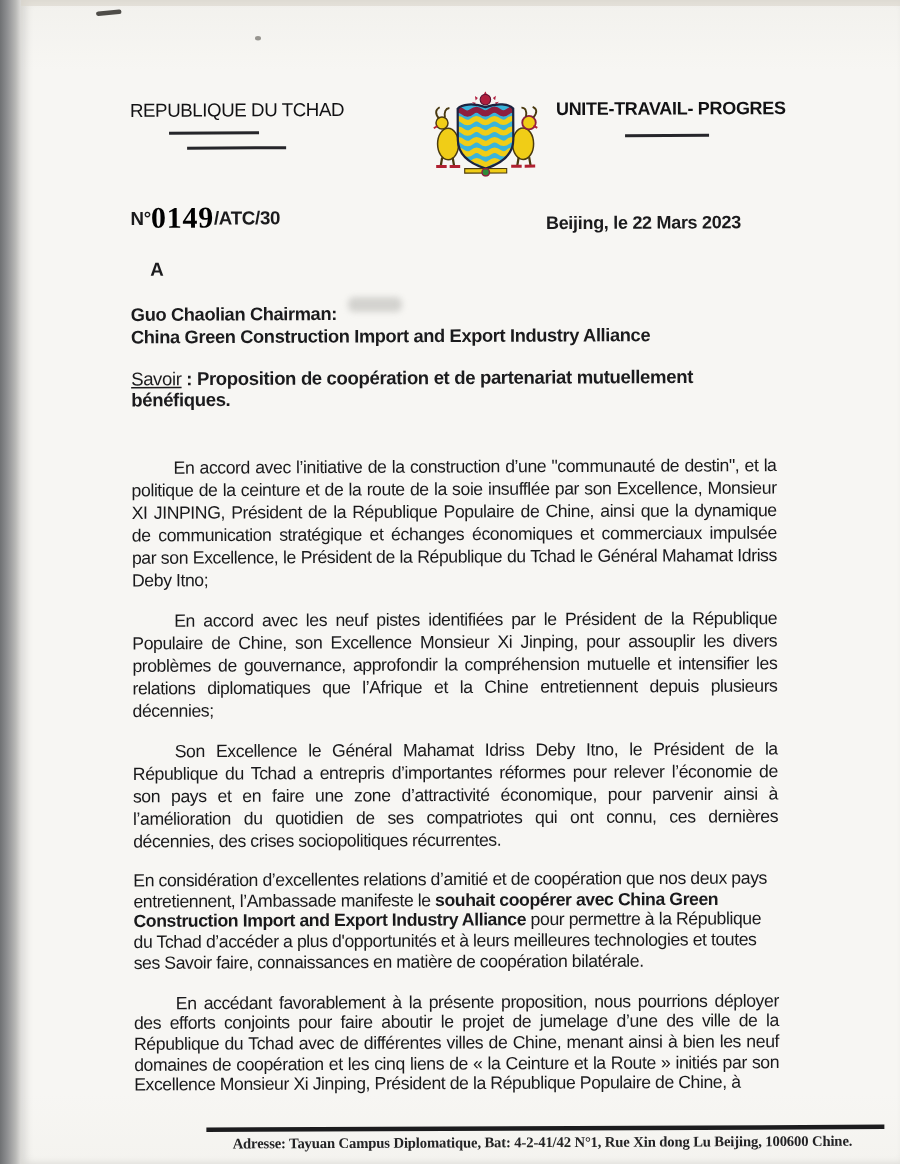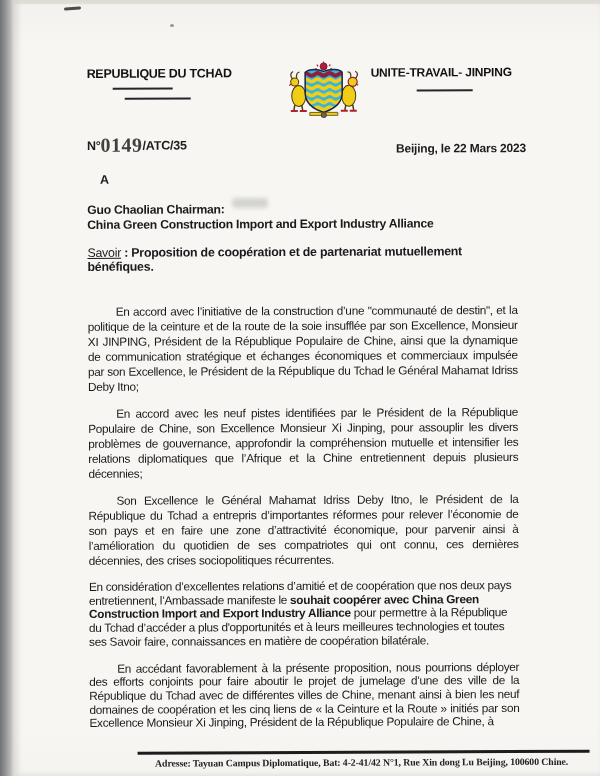--- a/index.html
+++ b/index.html
@@ -15,34 +15,34 @@
     background:linear-gradient(180deg,#f2f1ed 0%,#f7f6f3 6%,#f7f6f3 94%,#f4f3ef 100%);
     box-shadow:inset 3px 0 6px rgba(0,0,0,.12);}
   .scan-top{position:absolute;left:14px;top:0;width:586px;height:4px;background:#d9d4c9;opacity:.55;}
   .speck1{position:absolute;left:64px;top:7px;width:17px;height:3px;background:#4e4c48;transform:rotate(-5deg);border-radius:2px;}
   .speck2{position:absolute;left:170px;top:24px;width:4px;height:3px;background:#97958f;border-radius:50%;}
   .smudge{position:absolute;left:232px;top:198px;width:36px;height:10px;background:#b6b6b2;filter:blur(2px);opacity:.55;border-radius:4px;}
 
   .content{position:absolute;left:0;top:0;width:600px;height:776px;transform:rotate(-0.25deg);transform-origin:50% 50%;}
 
   
-  .hdr-left{position:absolute;left:88px;top:66px;font-weight:bold;font-size:12.5px;letter-spacing:-0.3px;color:#121214;}
+  .hdr-left{position:absolute;left:88px;top:66px;font-weight:normal;font-size:12.5px;letter-spacing:-0.3px;color:#121214;}
   .hdr-left .l2{margin-top:7px;}
   .rule{height:2px;background:#26262a;}
   .rule-a{width:60px;margin:7px 0 0 26px;}
   .rule-b{width:66px;margin:8px 0 0 38px;}
   .hdr-right{position:absolute;left:372px;top:66px;font-weight:bold;font-size:12px;letter-spacing:-0.2px;color:#121214;}
   .rule-c{width:56px;margin:10px 0 0 46px;}
   .arms{position:absolute;left:283px;top:61px;width:84px;height:57px;}
   .arms svg{width:100%;height:100%;}
 
   
   .refno{position:absolute;left:88px;top:138px;font-weight:bold;font-size:12.5px;letter-spacing:-0.2px;}
-  .refno .red{color:#404040;font-family:"Liberation Serif",serif;font-weight:700;font-size:20px;letter-spacing:.5px;vertical-align:-2px;line-height:0;}
-  .date{position:absolute;left:365px;top:142px;font-weight:bold;font-size:12px;letter-spacing:-0.2px;margin-left:32px;}
+  .refno .red{color:#000000;font-family:"Liberation Serif",serif;font-weight:700;font-size:20px;letter-spacing:.5px;vertical-align:-2px;line-height:0;}
+  .date{position:absolute;left:365px;top:142px;font-weight:bold;font-size:12px;letter-spacing:-0.2px;}
 
   
   .flow{position:absolute;left:88px;top:172px;width:430px;}
   .to{font-weight:bold;font-size:12.5px;margin:0 0 16px 13px;}
   .addr{font-weight:bold;font-size:12.2px;line-height:15px;letter-spacing:-0.25px;margin:0 0 13px 0;}
   .subject{font-size:12.4px;line-height:14px;letter-spacing:-0.25px;margin:0 0 31px 0;}
   .subject .obj-label{text-decoration:underline;}
   .subject .subj-bold{font-weight:bold;}
   .par{margin:0 0 12px 0;font-size:11.8px;line-height:15px;letter-spacing:-0.3px;
        text-align:justify;text-indent:28px;color:#19191b;}
@@ -118,25 +118,25 @@
       </g>
 
       <g>
         <rect x="56" y="103" width="56" height="6" fill="#f0cd17" stroke="#4a3a10" stroke-width="1.5"></rect>
         <circle cx="84" cy="108" r="5" fill="#2e8b3a" stroke="#8e1f3f" stroke-width="2"></circle>
       </g>
     </svg>
   </div>
 
   <div class="hdr-right">
-    <div>UNITE-TRAVAIL- JINPING</div>
+    <div>UNITE-TRAVAIL- PROGRES</div>
     <div class="rule rule-c"></div>
   </div>
 
-  <div class="refno"><span>N°</span><span class="red">0149</span><span>/ATC/35</span></div>
+  <div class="refno"><span>N°</span><span class="red">0149</span><span>/ATC/30</span></div>
 
   <div class="date">Beijing, le 22 Mars 2023</div>
 
   <div class="flow">
     <div class="to">A</div>
 
     <div class="addr">
       <div>Guo Chaolian Chairman:</div>
       <div>China Green Construction Import and Export Industry Alliance</div>
     </div>

